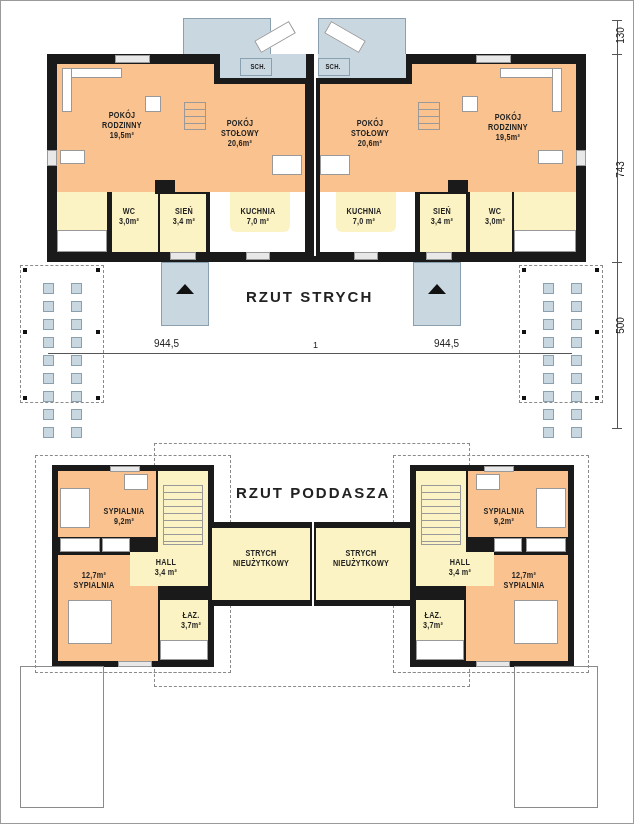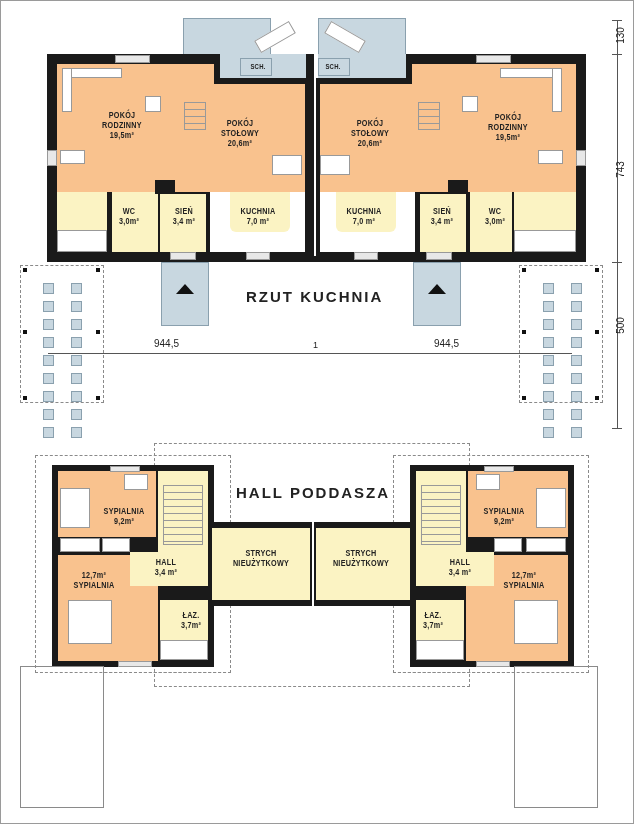--- a/index.html
+++ b/index.html
@@ -136,21 +136,21 @@
     <div>SIEŃ</div>
     <div>3,4 m²</div>
   </div>
   <div class="lbl" style="left:478px;top:206px;width:34px;">
     <div>WC</div>
     <div>3,0m²</div>
   </div>
 
   <div class="abs" style="left:314px;top:60px;width:2px;height:196px;background:#fff;"></div>
 
-  <div class="title" style="left:246px;top:288px;">RZUT KUCHNIA</div>
+  <div class="title" style="left:246px;top:288px;">RZUT STRYCH</div>
 </div>
 
 <div>
   <div class="abs dash" style="left:20px;top:265px;width:84px;height:138px;"></div>
   <div class="abs dash" style="left:519px;top:265px;width:84px;height:138px;"></div>
   <div class="post" style="left:23px;top:268px;"></div>
   <div class="post" style="left:96px;top:268px;"></div>
   <div class="post" style="left:23px;top:330px;"></div>
   <div class="post" style="left:96px;top:330px;"></div>
   <div class="post" style="left:23px;top:396px;"></div>
@@ -296,19 +296,19 @@
   </div>
   <div class="lbl" style="left:494px;top:570px;width:60px;">
     <div>12,7m²</div>
     <div>SYPIALNIA</div>
   </div>
   <div class="lbl" style="left:418px;top:610px;width:30px;">
     <div>ŁAZ.</div>
     <div>3,7m²</div>
   </div>
 
-  <div class="title" style="left:236px;top:484px;">HALL PODDASZA</div>
+  <div class="title" style="left:236px;top:484px;">RZUT PODDASZA</div>
 </div>
 
 <div class="abs solid-thin" style="left:20px;top:666px;width:84px;height:142px;"></div>
 <div class="abs solid-thin" style="left:514px;top:666px;width:84px;height:142px;"></div>
 <div class="abs dash" style="left:35px;top:650px;width:196px;height:23px;border-top:none;background:transparent;"></div>
 <div class="abs dash" style="left:393px;top:650px;width:196px;height:23px;border-top:none;background:transparent;"></div>
 
 </body></html>

